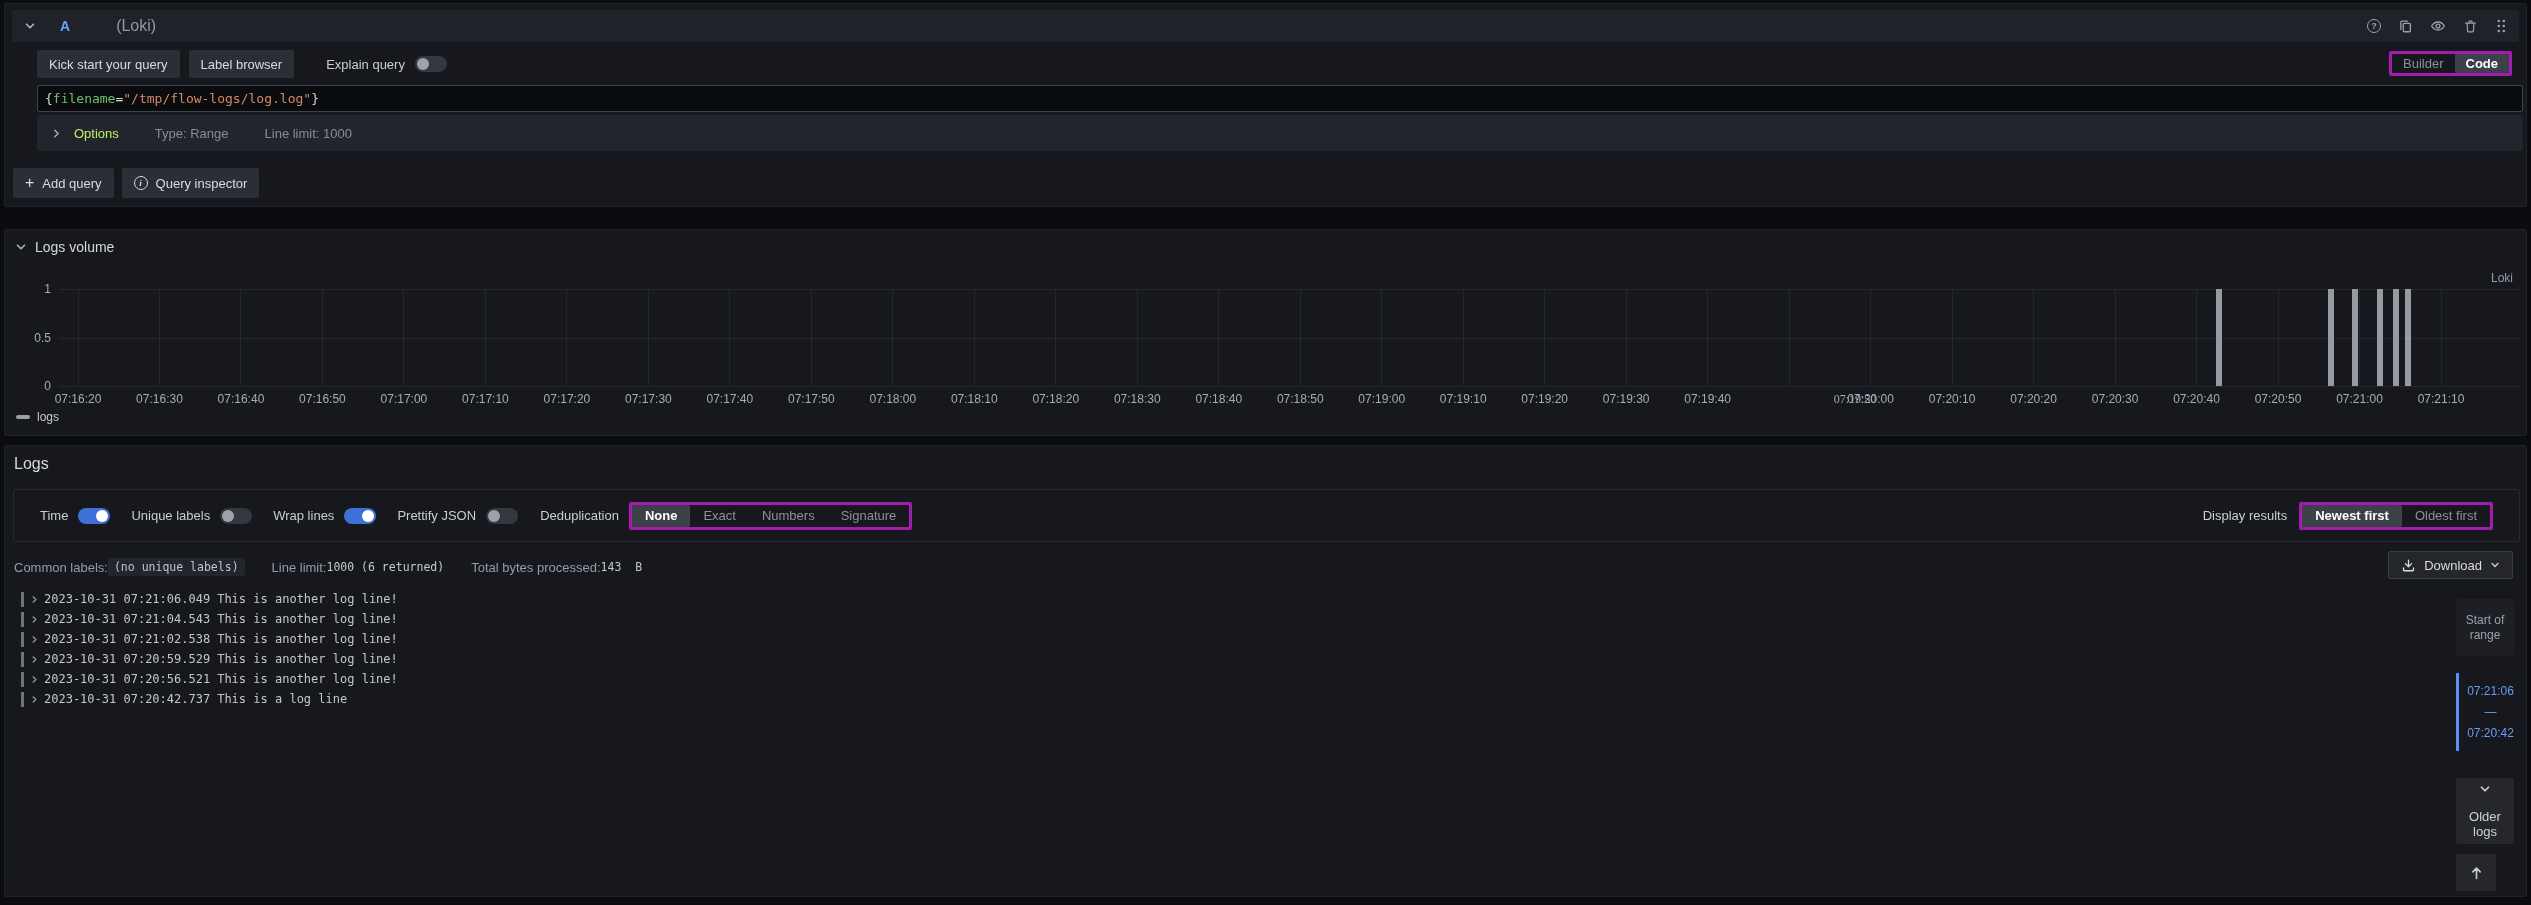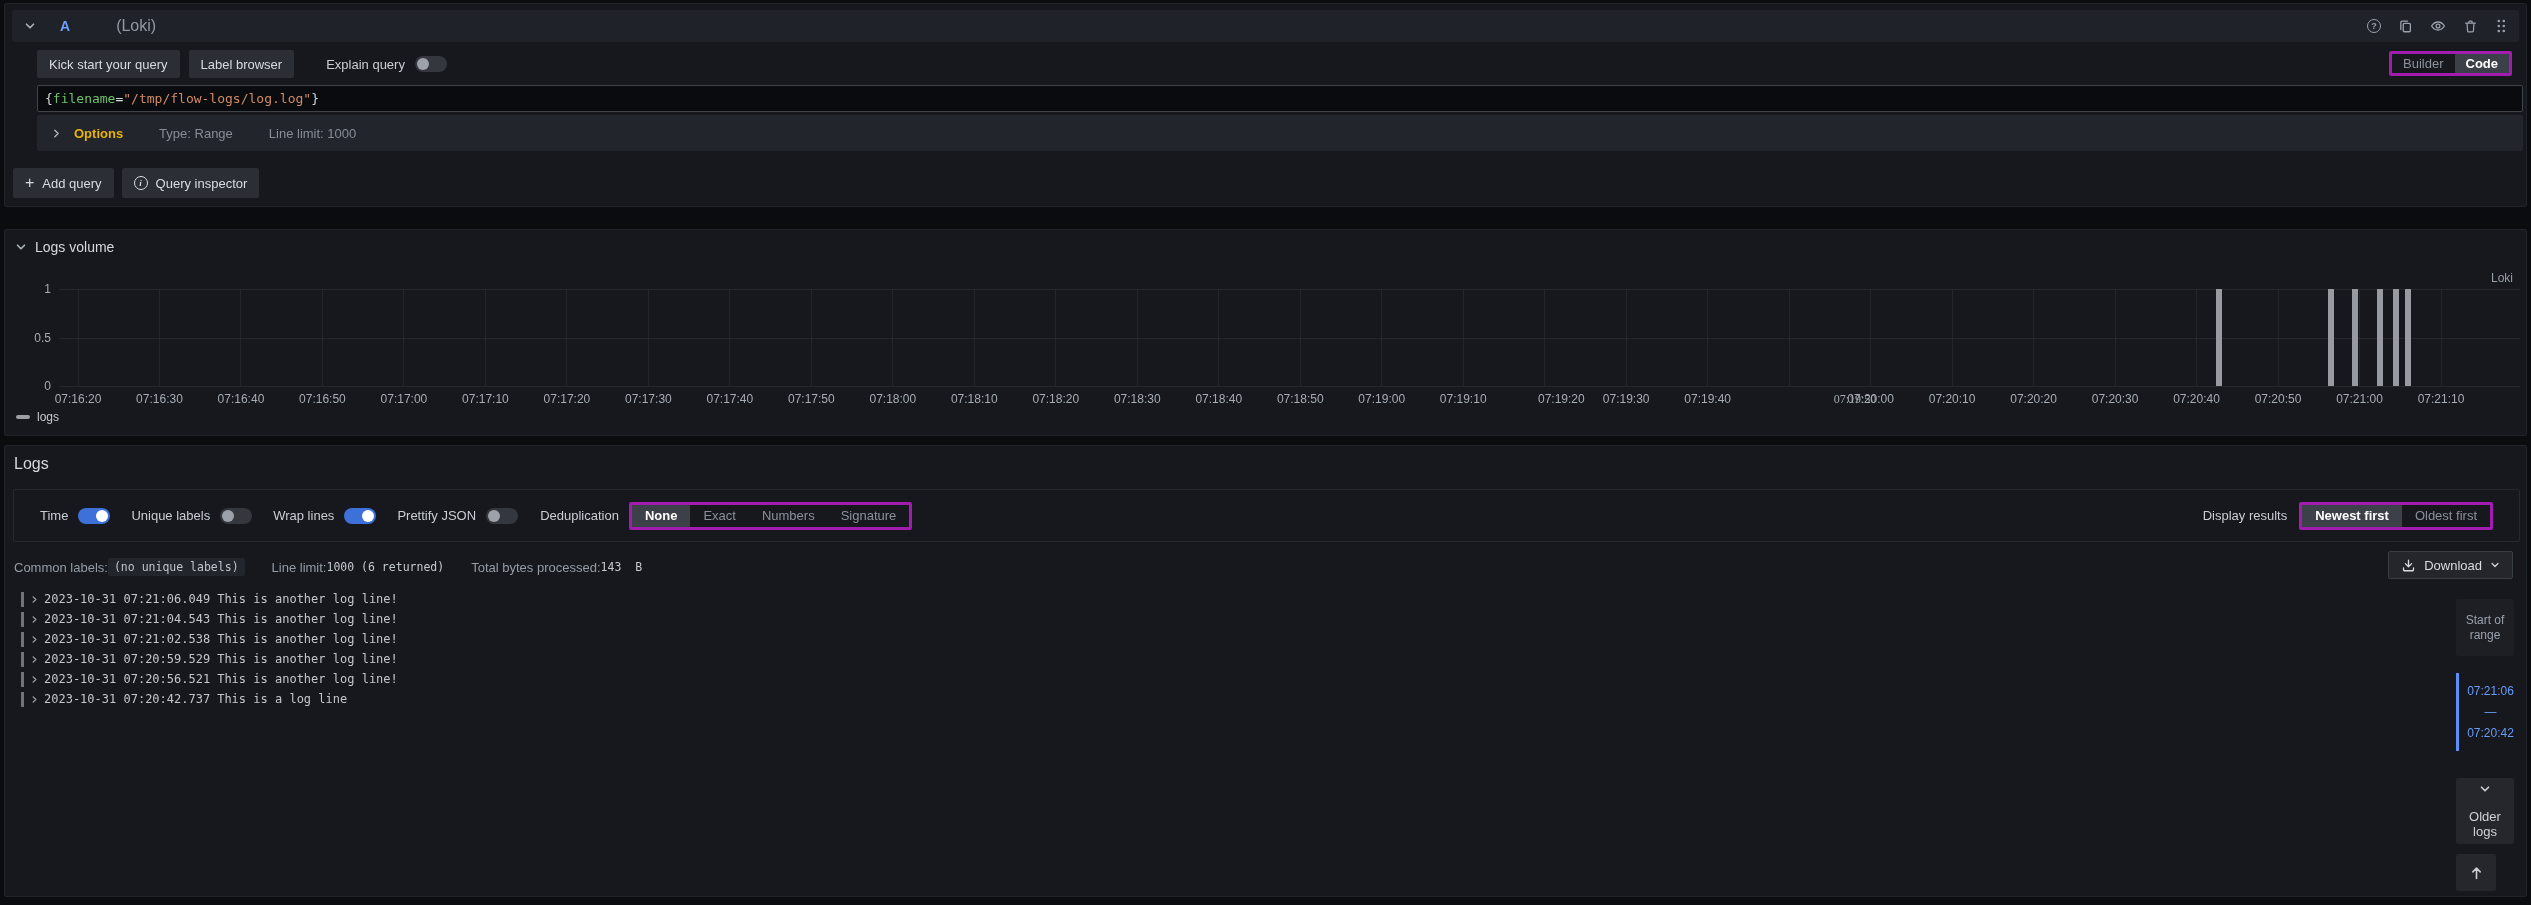--- a/index.html
+++ b/index.html
@@ -64,21 +64,21 @@
     display:flex;align-items:center;padding:0 7px;cursor:text;white-space:pre;
   }
   .tok-brace,.tok-op{color:#d4d7dc}
   .tok-label{color:#6ec06b}
   .tok-str{color:#d38b64}
   .options-row{
     position:absolute;left:32px;top:111px;width:2486px;height:36px;
     background:#22252b;border-radius:2px;display:flex;align-items:center;
     padding:0 14px;cursor:pointer;
   }
-  .options-title{color:#eab308;font-size:13px;font-weight:700;margin-left:12px}
+  .options-title{color:#bef264;font-size:13px;font-weight:400;margin-left:12px}
   .options-meta{color:#878d97;font-size:13px;margin-left:36px}
   .actions{position:absolute;left:8px;top:164px;display:flex;gap:8px}
   .actions .btn{height:30px}
   .plus-glyph{font-size:16px;line-height:1;color:#d8dbdf;font-weight:400}
 
   
   .vol-header{position:absolute;left:10px;top:9px;display:flex;align-items:center;gap:8px;cursor:pointer}
   .vol-title{font-size:14px;font-weight:500;color:#d5d8dd}
   .ds-label{position:absolute;right:13px;top:41px;font-size:12px;color:#979ea8}
   .chart{position:absolute;inset:0}
@@ -268,21 +268,21 @@
         <span class="tick" style="left: 1092.28px;">07:18:30</span>
         <div class="vline" style="left: 1213.26px; top: 59px; height: 97px;"></div>
         <span class="tick" style="left: 1173.76px;">07:18:40</span>
         <div class="vline" style="left: 1294.74px; top: 59px; height: 97px;"></div>
         <span class="tick" style="left: 1255.24px;">07:18:50</span>
         <div class="vline" style="left: 1376.22px; top: 59px; height: 97px;"></div>
         <span class="tick" style="left: 1336.72px;">07:19:00</span>
         <div class="vline" style="left: 1457.71px; top: 59px; height: 97px;"></div>
         <span class="tick" style="left: 1418.21px;">07:19:10</span>
         <div class="vline" style="left: 1539.19px; top: 59px; height: 97px;"></div>
-        <span class="tick" style="left: 1499.69px; text-align: right;">07:19:20</span>
+        <span class="tick" style="left: 1499.69px;">07:19:20</span>
         <div class="vline" style="left: 1620.67px; top: 59px; height: 97px;"></div>
         <span class="tick" style="left: 1581.17px;">07:19:30</span>
         <div class="vline" style="left: 1702.16px; top: 59px; height: 97px;"></div>
         <span class="tick" style="left: 1662.66px;">07:19:40</span>
         <div class="vline" style="left: 1783.64px; top: 59px; height: 97px;"></div>
         <span class="tick" style="left: 1810px; font-family: Liberation Serif, serif;">07:19:50</span>
         <div class="vline" style="left: 1865.12px; top: 59px; height: 97px;"></div>
         <span class="tick" style="left: 1825.62px;">07:20:00</span>
         <div class="vline" style="left: 1946.6px; top: 59px; height: 97px;"></div>
         <span class="tick" style="left: 1907.1px;">07:20:10</span>

